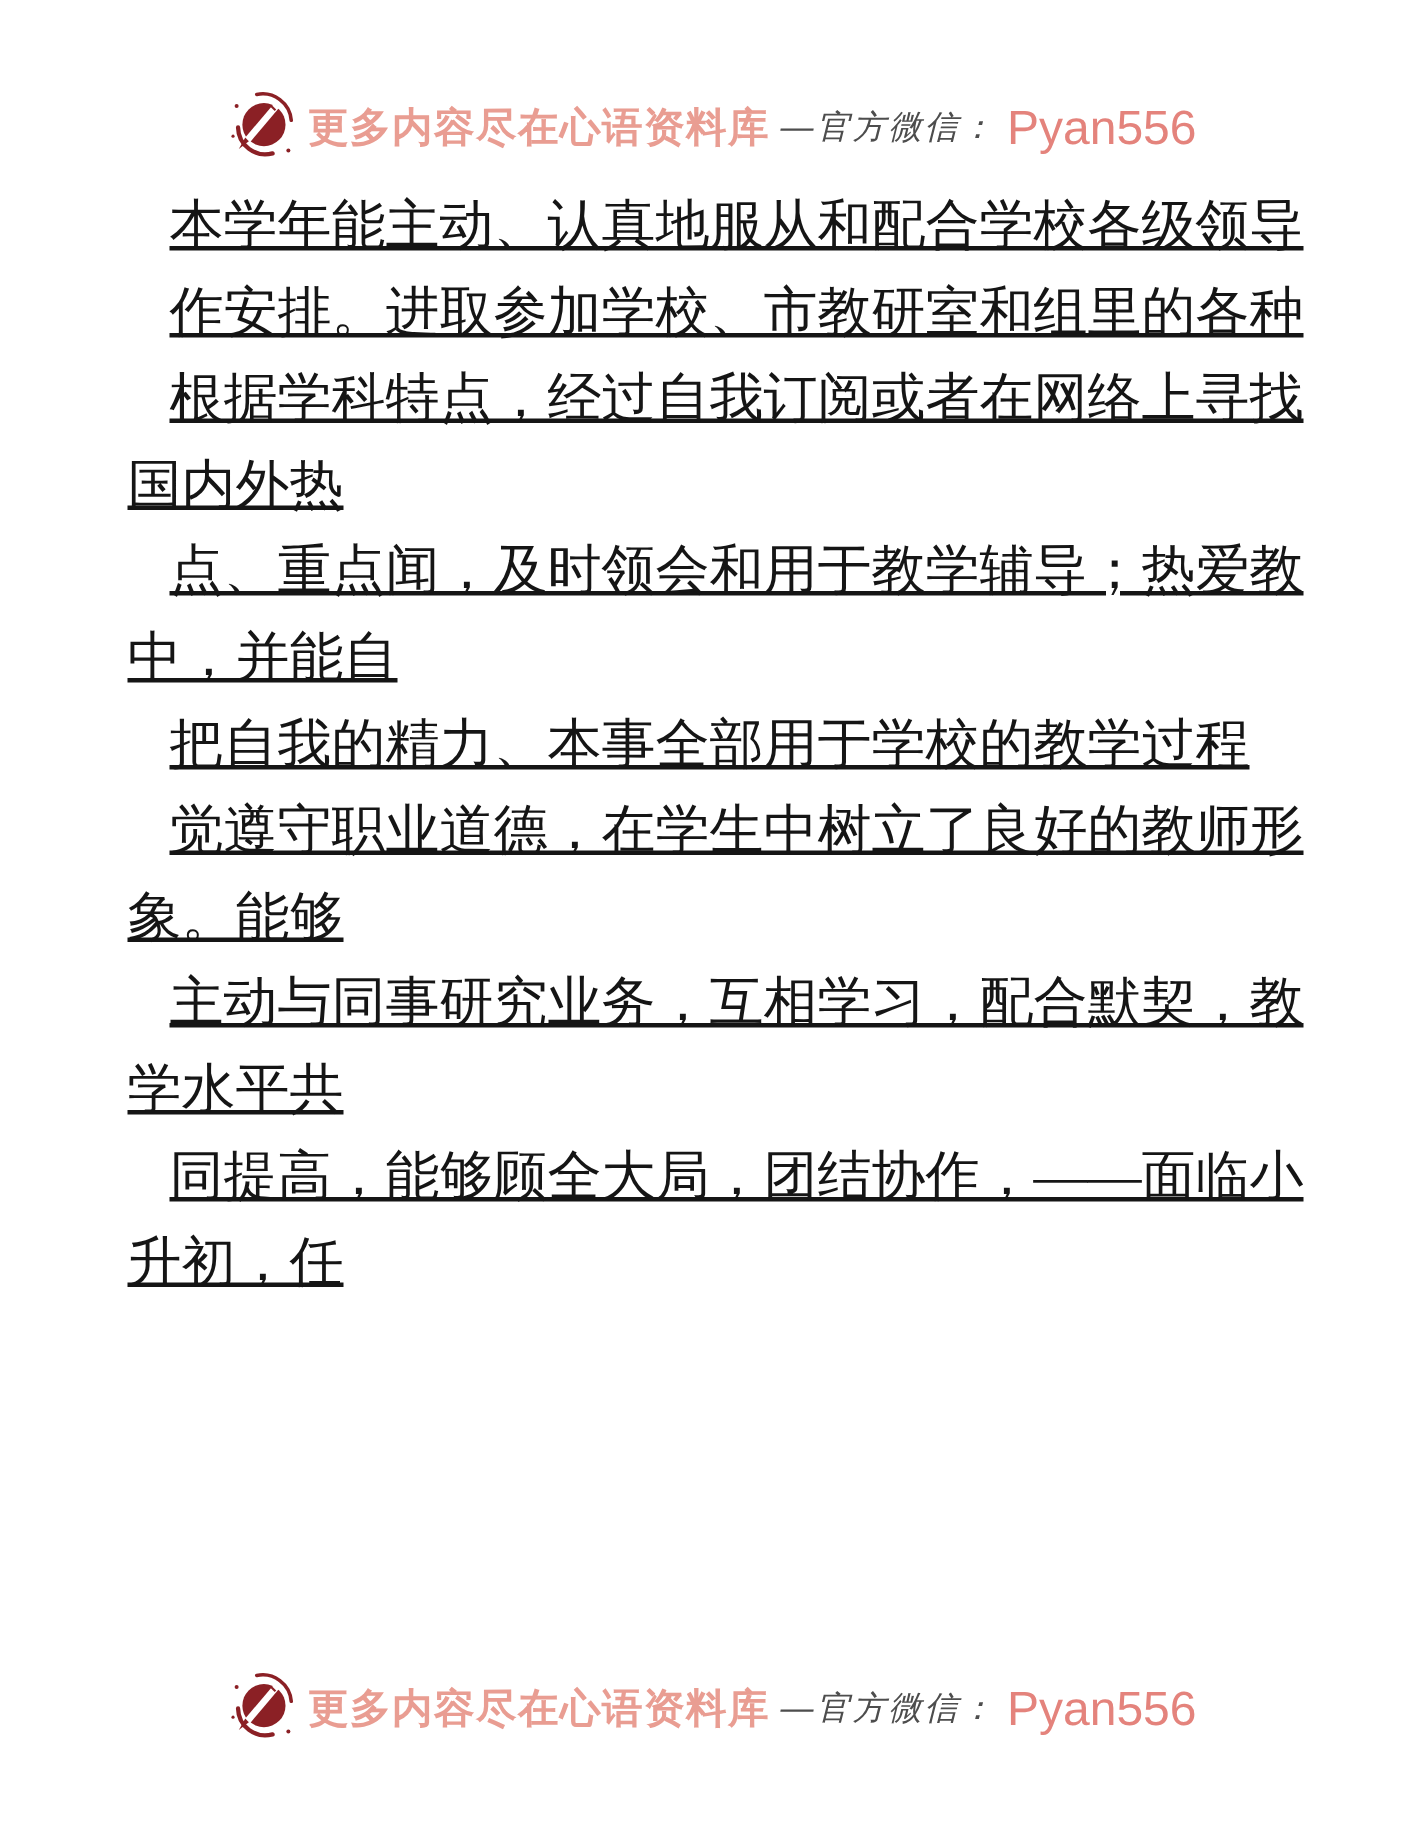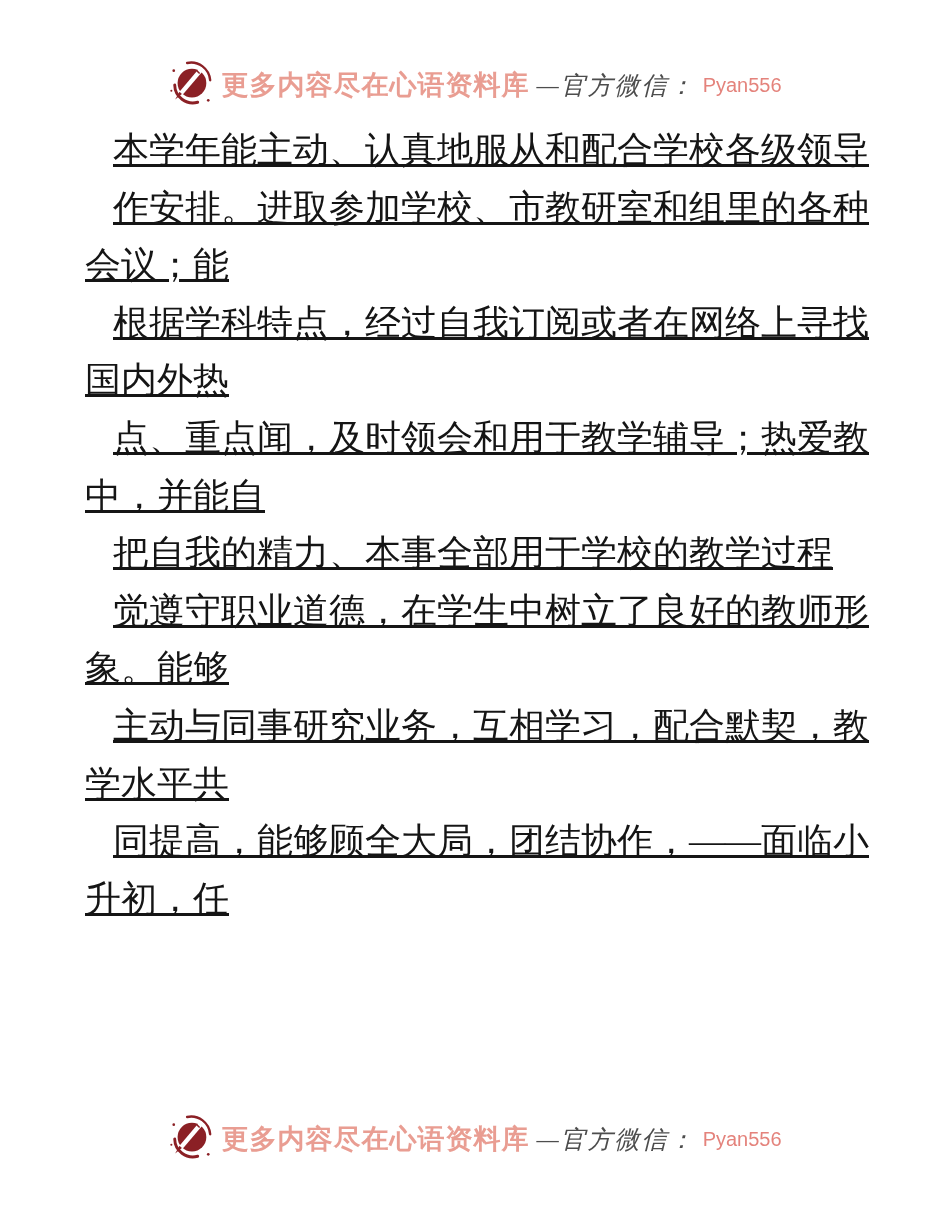--- a/index.html
+++ b/index.html
@@ -39,28 +39,28 @@
   .logo-wrap { width: 46px; height: 50px; flex: 0 0 auto; }
   .logo-wrap svg { width: 46px; height: 50px; display: block; }
   .brand-text {
     font-size: 27px;
     color: var(--brand-color);
     letter-spacing: 1px;
     font-weight: bold;
     font-family: "Liberation Serif", serif;
   }
   .label-text {
-    font-size: 25px;
+    font-size: 22px;
     color: var(--label-color);
     font-style: italic;
     letter-spacing: 2px;
-    font-family: Liberation Serif, serif;
+    font-family: Liberation Sans, sans-serif;
   }
   .wechat-id {
-    font-size: 20px;
+    font-size: 32px;
     color: var(--id-color);
     font-family: "Liberation Sans", sans-serif;
   }
   .content {
     position: absolute;
     top: 122px;
     left: 85px;
     width: 800px;
     color: var(--text-color);
     text-decoration: underline;
@@ -95,21 +95,20 @@
       </svg>
     </span>
     <span class="brand-text">更多内容尽在心语资料库</span>
     <span class="label-text">—官方微信：</span>
     <span class="wechat-id">Pyan556</span>
   </div>
 
   <div class="content">
       <div class="doc-line indent">本学年能主动、认真地服从和配合学校各级领导</div>
       <div class="doc-line indent">作安排。进取参加学校、市教研室和组里的各种</div>
-      <div class="doc-line">会议；能</div>
       <div class="doc-line indent">根据学科特点，经过自我订阅或者在网络上寻找</div>
       <div class="doc-line">国内外热</div>
       <div class="doc-line indent">点、重点闻，及时领会和用于教学辅导；热爱教</div>
       <div class="doc-line">中，并能自</div>
       <div class="doc-line indent">把自我的精力、本事全部用于学校的教学过程</div>
       <div class="doc-line indent">觉遵守职业道德，在学生中树立了良好的教师形</div>
       <div class="doc-line">象。能够</div>
       <div class="doc-line indent">主动与同事研究业务，互相学习，配合默契，教</div>
       <div class="doc-line">学水平共</div>
       <div class="doc-line indent">同提高，能够顾全大局，团结协作，——面临小</div>

